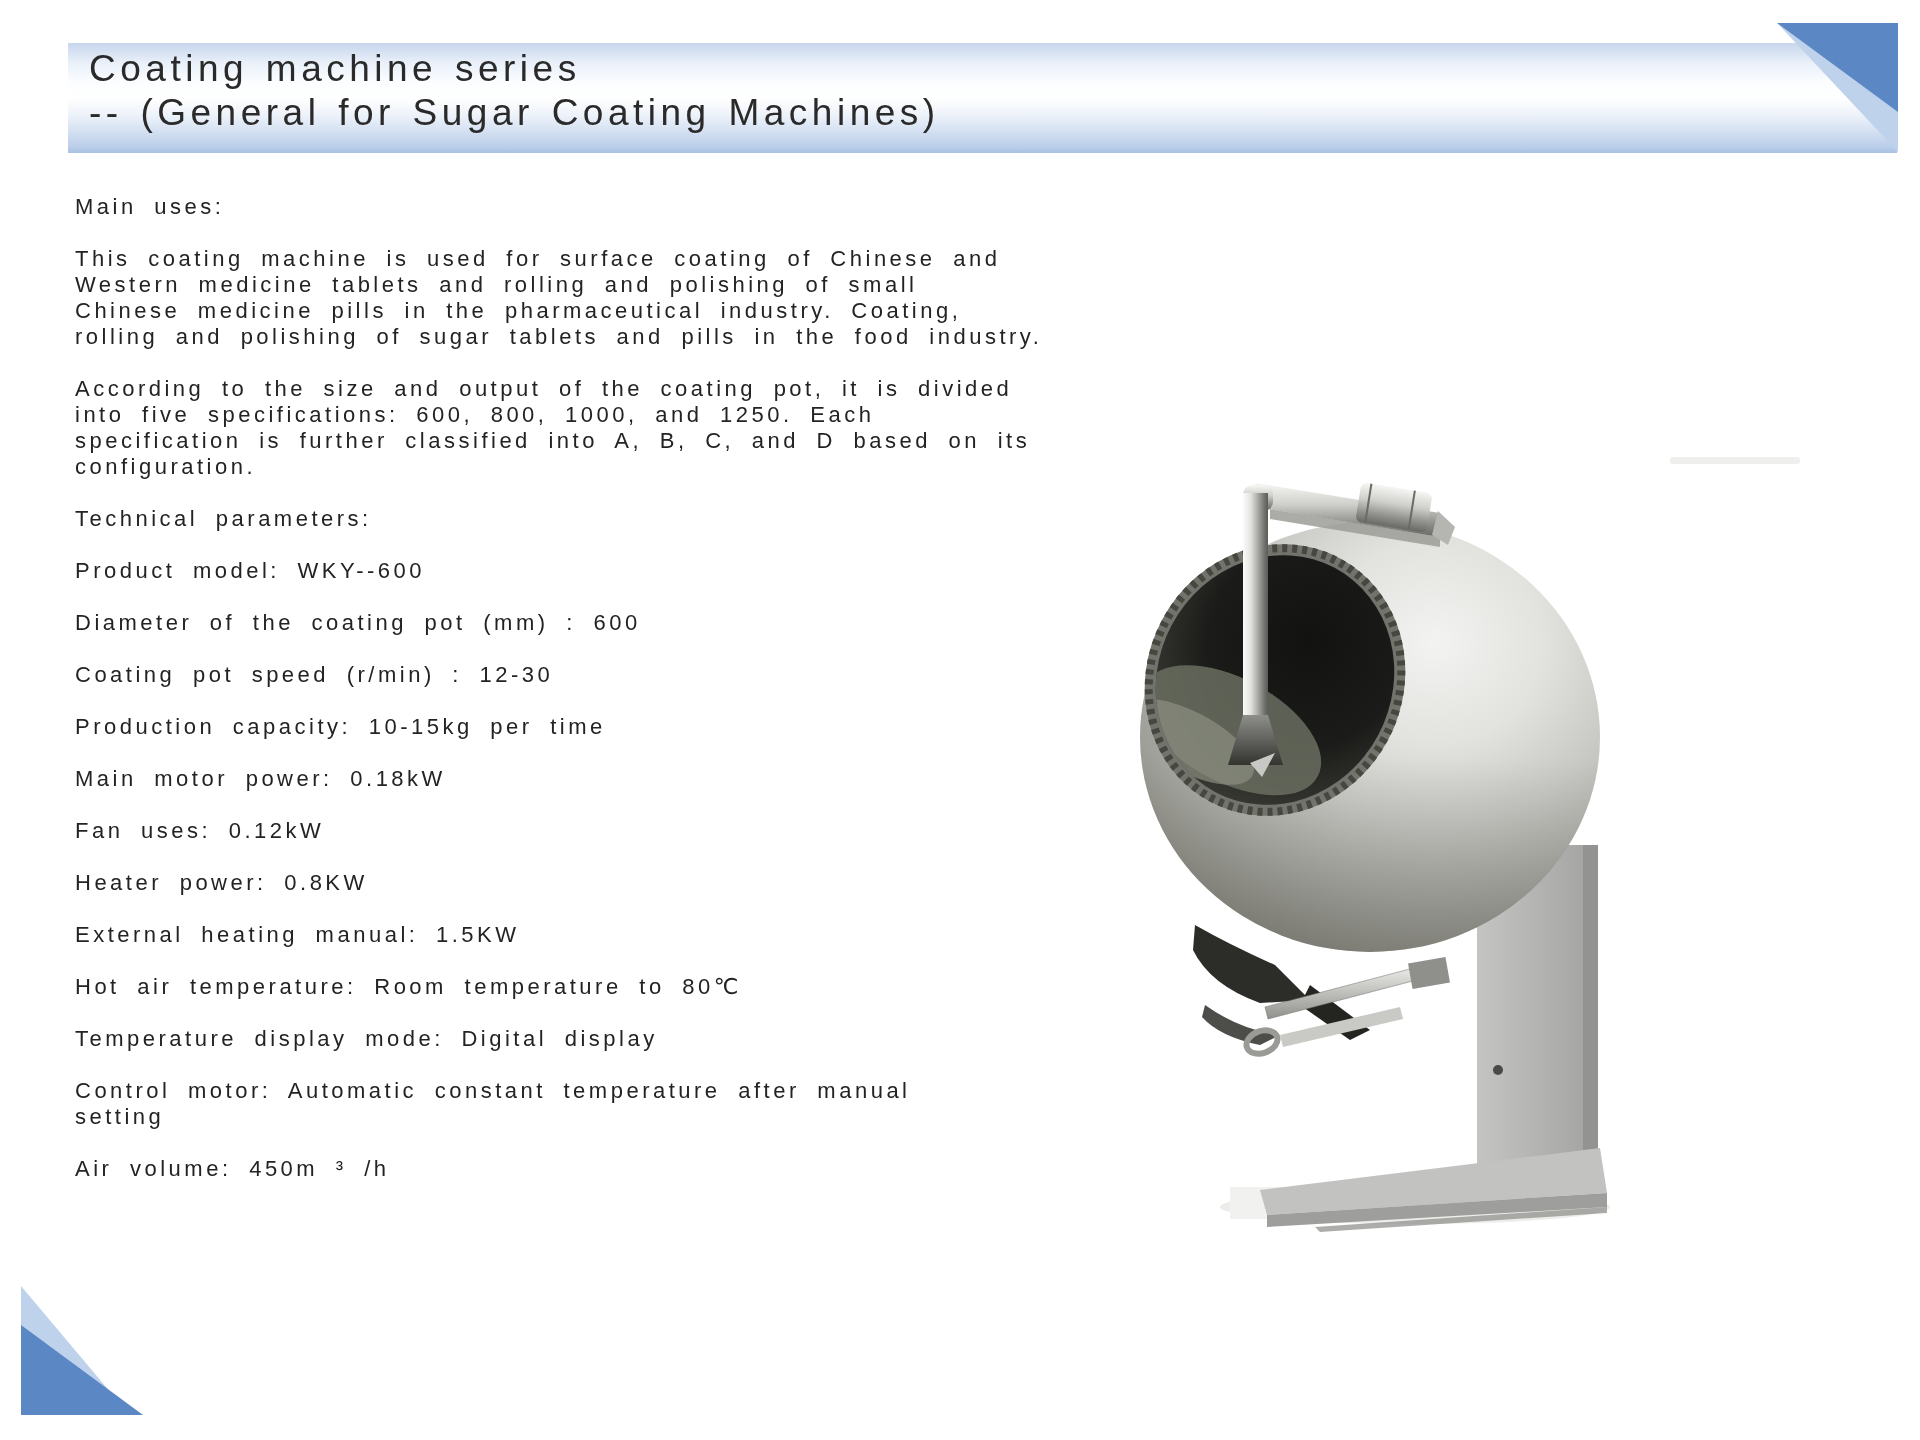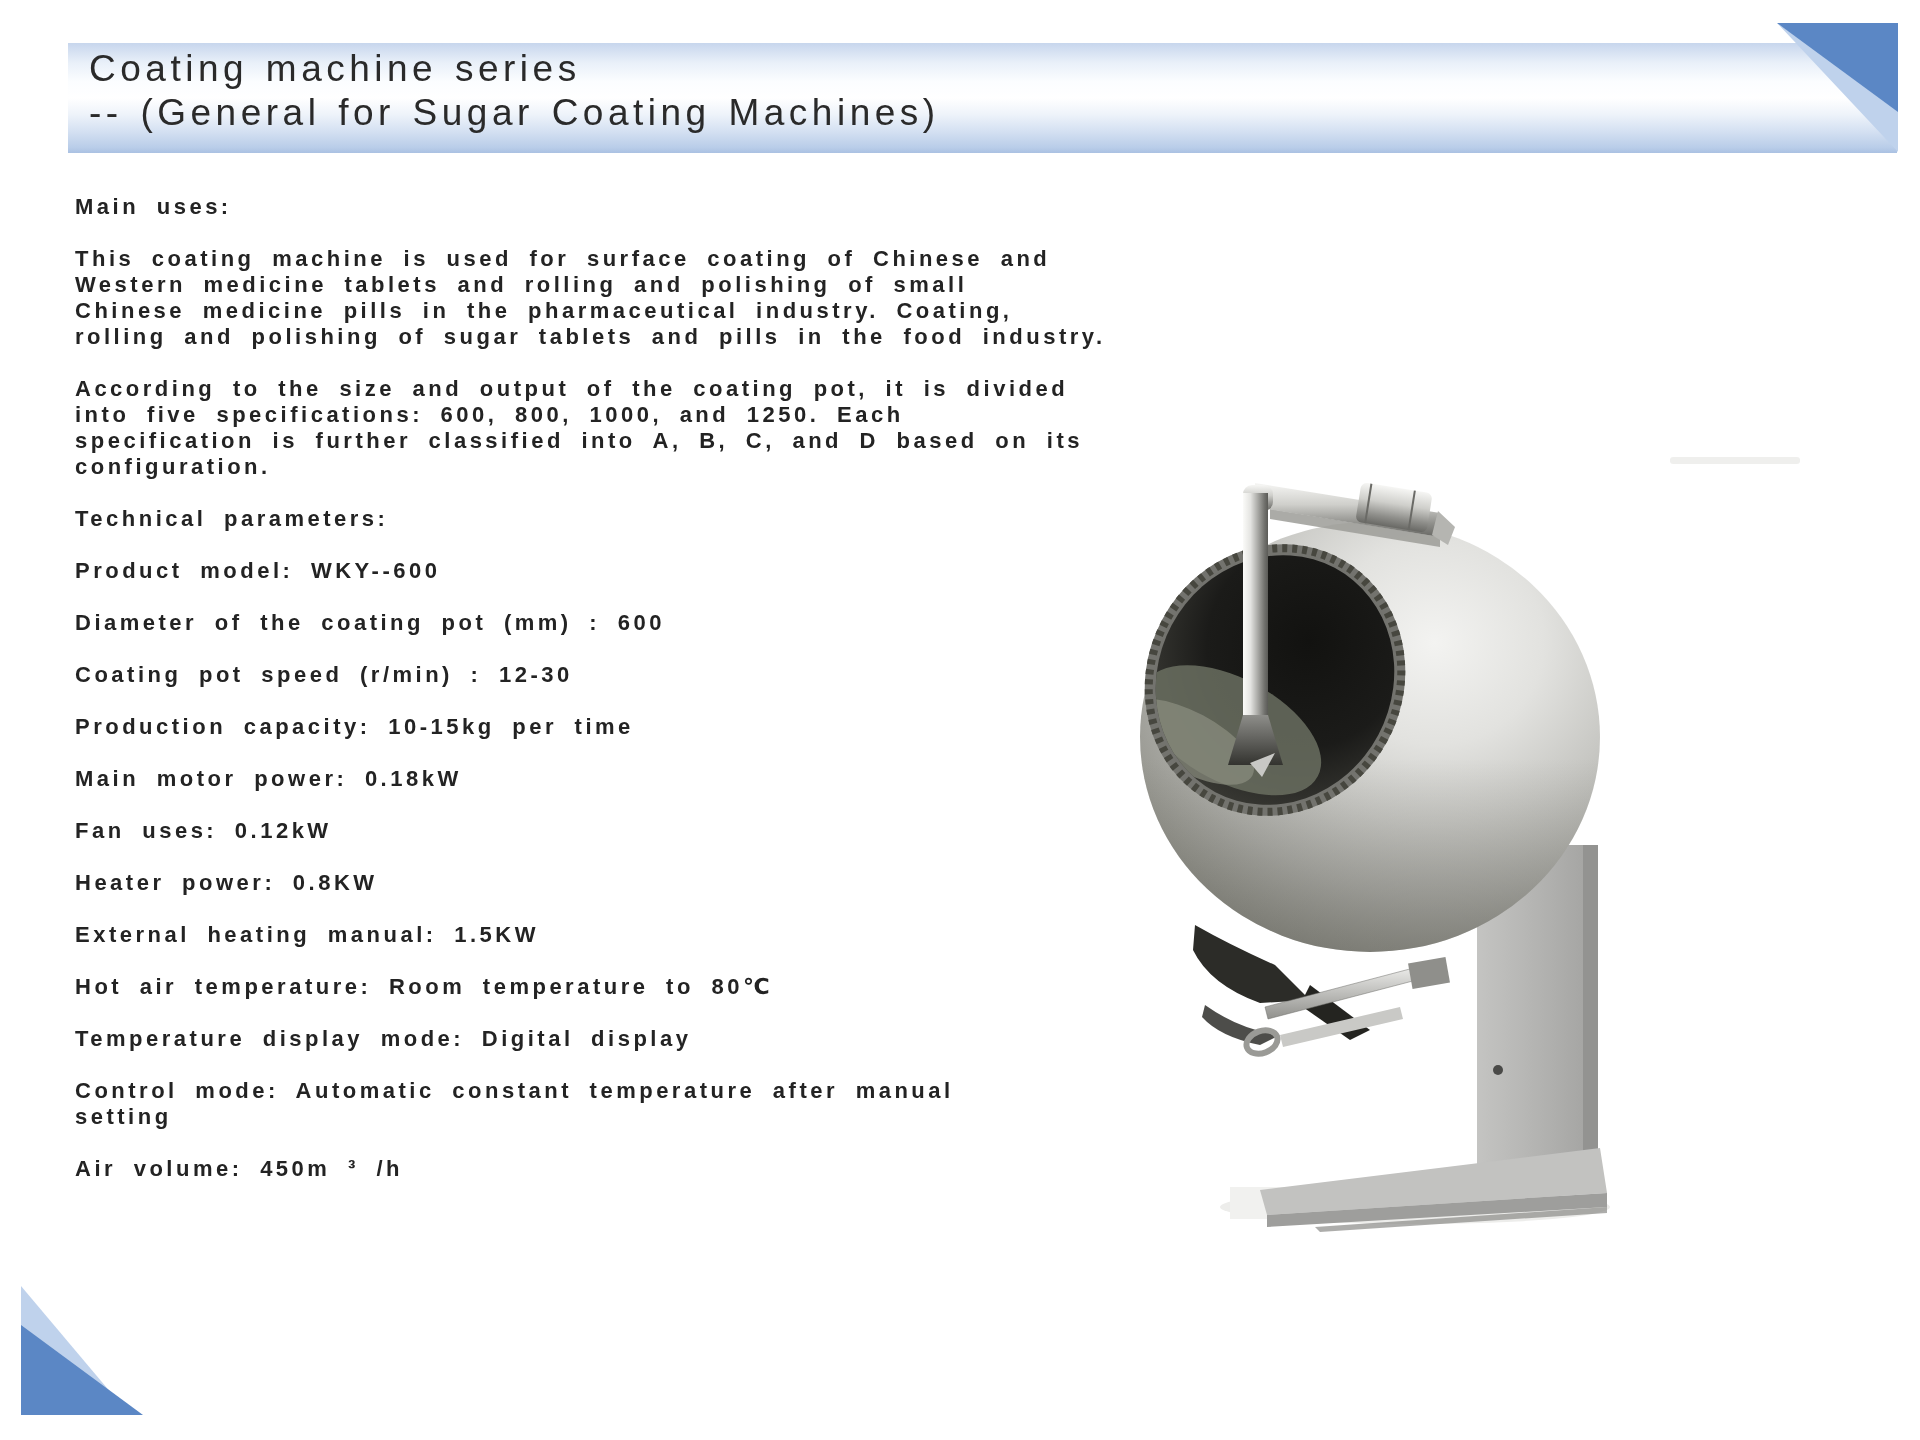--- a/index.html
+++ b/index.html
@@ -23,21 +23,21 @@
   .title span{display:block;}
   
   .corner{position:absolute;}
   
   .content{
     position:absolute;left:75px;top:194px;width:1060px;
     font-size:22px;line-height:26px;
     letter-spacing:3.5px;word-spacing:8px;
     color:#232323;
   }
-  .content p{margin:0 0 26px 0;white-space:pre-line;font-weight:bold;}
+  .content p{margin:0 0 26px 0;white-space:pre-line;}
   
   .photo{position:absolute;left:1110px;top:445px;width:700px;height:795px;}
 </style>
 </head>
 <body>
 
 <div class="band"></div>
 
 <div class="title">
   <span>Coating machine series</span>
@@ -68,21 +68,21 @@
   <p>Product model: WKY--600</p>
   <p>Diameter of the coating pot (mm) : 600</p>
   <p>Coating pot speed (r/min) : 12-30</p>
   <p>Production capacity: 10-15kg per time</p>
   <p>Main motor power: 0.18kW</p>
   <p>Fan uses: 0.12kW</p>
   <p>Heater power: 0.8KW</p>
   <p>External heating manual: 1.5KW</p>
   <p>Hot air temperature: Room temperature to 80℃</p>
   <p>Temperature display mode: Digital display</p>
-  <p>Control mode: Automatic constant temperature after manual
+  <p>Control motor: Automatic constant temperature after manual
 setting</p>
   <p>Air volume: 450m ³ /h</p>
 </div>
 
 <svg class="photo" viewBox="0 0 700 795">
   <defs>
     <radialGradient id="gSphere" cx="64%" cy="28%" r="85%">
       <stop offset="0%" stop-color="#f3f3f1"></stop>
       <stop offset="28%" stop-color="#e2e2df"></stop>
       <stop offset="50%" stop-color="#c8c8c4"></stop>

